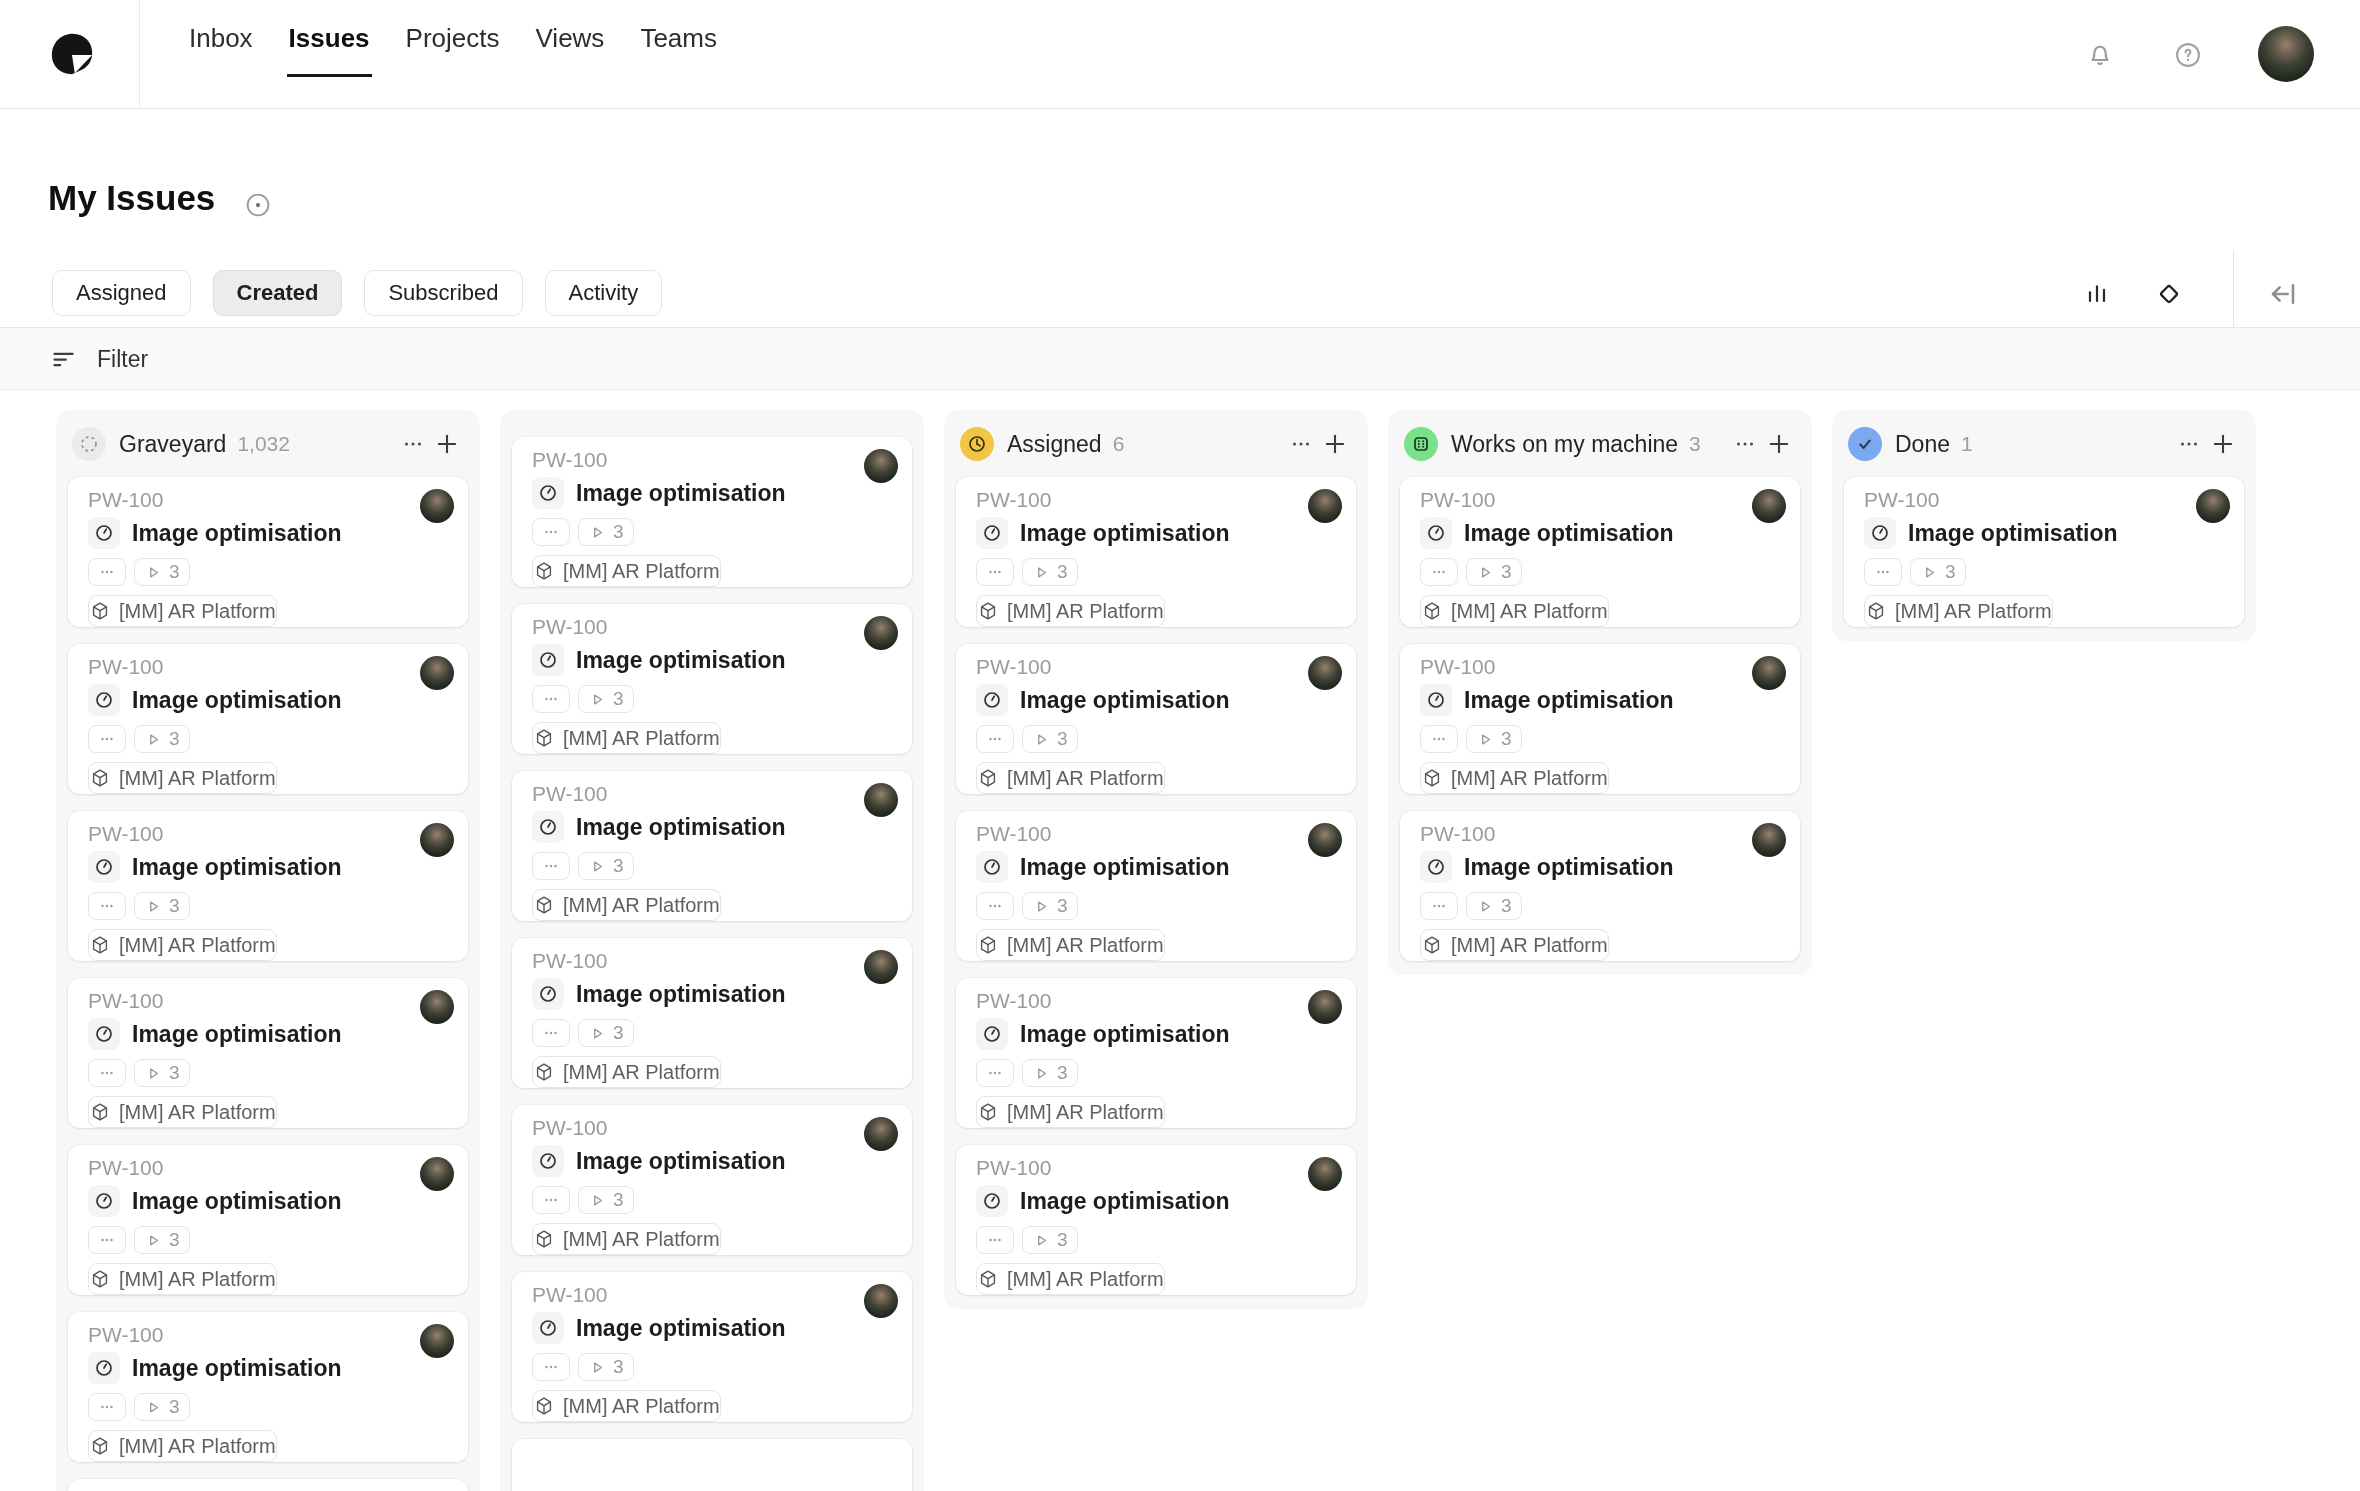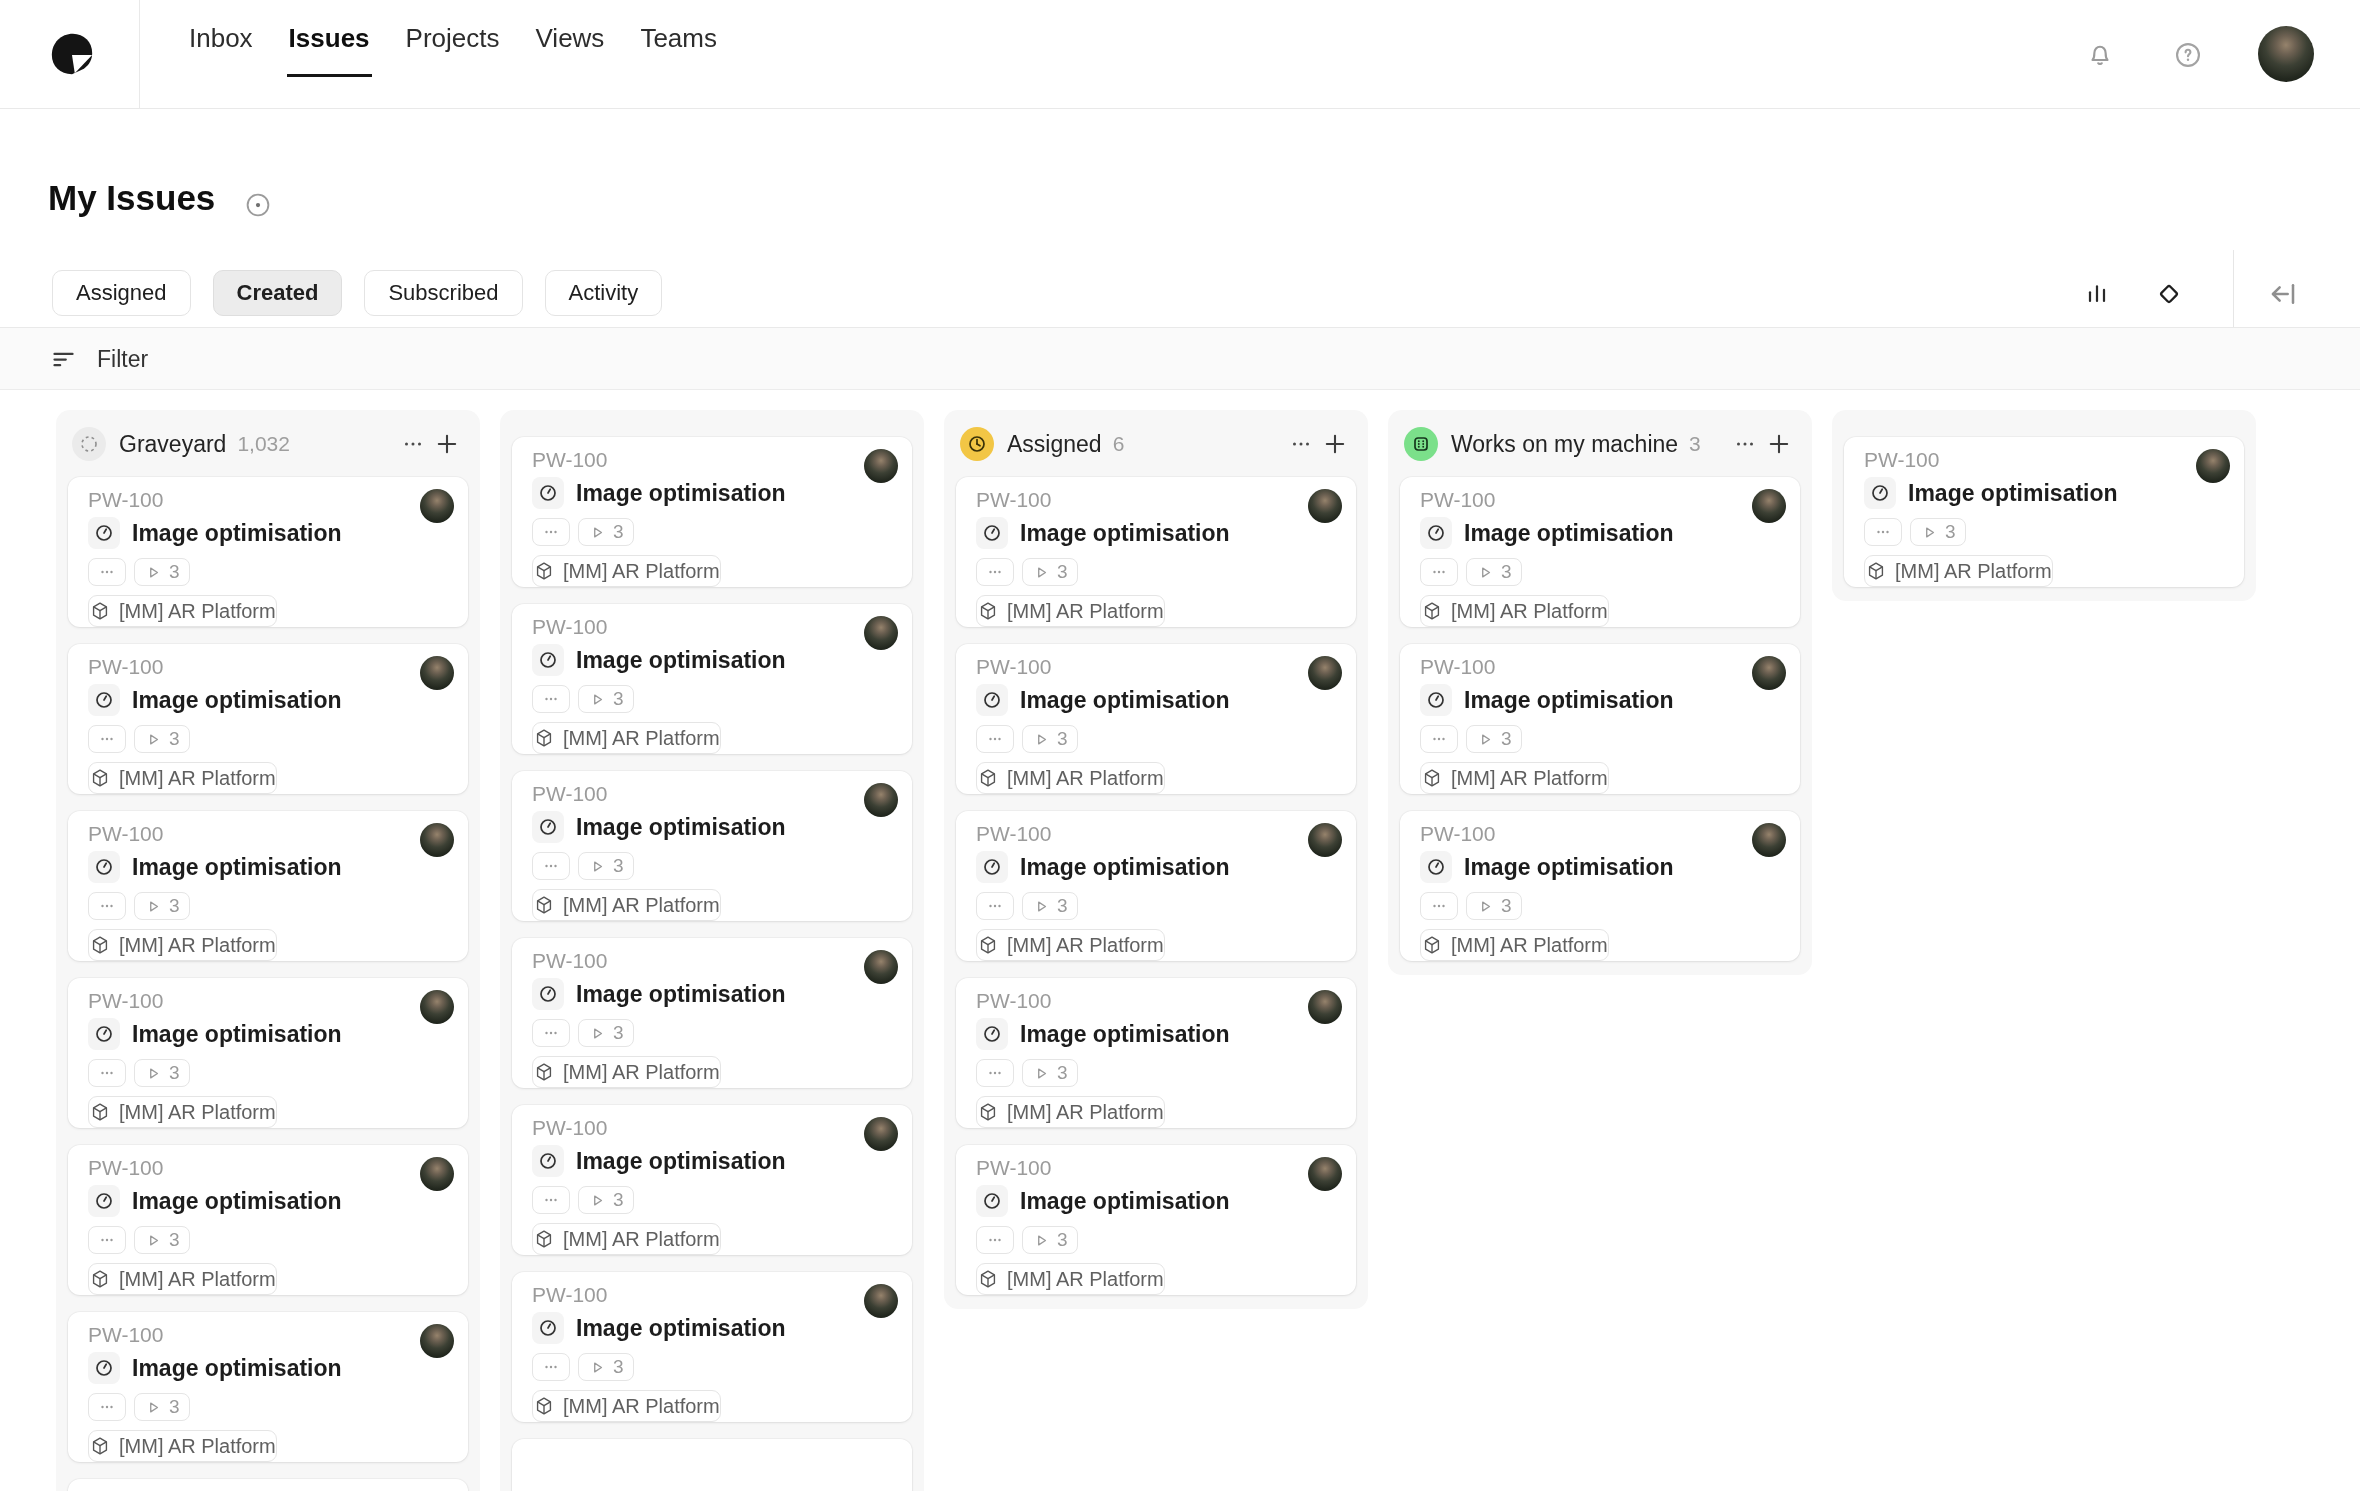--- a/index.html
+++ b/index.html
@@ -1041,20 +1041,43 @@
                 <path d="M12 11.5 L12 20.5"></path>
         </svg>
         <span class="ptxt">[MM] AR Platform</span>
       </span>
     </div>
   </div>
 </div>
   </div>
 
   <div class="column">
+    <div class="col-header">
+      <span class="col-icon" style="background: rgb(122, 169, 242);">
+          <svg width="24" height="24" viewBox="0 0 24 24" fill="none" stroke="#2b3a4d" stroke-width="2.1" stroke-linecap="round" stroke-linejoin="round">
+            <path d="M7.3 12.6 L10.6 15.9 L16.7 8.6"></path>
+          </svg>
+        </span>
+      <span class="col-title">Done</span>
+      <span class="col-count">1</span>
+      <span class="col-sp"></span>
+      <span class="col-hbtn">
+        <svg width="26" height="26" viewBox="0 0 24 24">
+          <circle cx="6" cy="12" r="1.4" fill="#4a4a4a"></circle>
+            <circle cx="12" cy="12" r="1.4" fill="#4a4a4a"></circle>
+            <circle cx="18" cy="12" r="1.4" fill="#4a4a4a"></circle>
+        </svg>
+      </span>
+      <span class="col-hbtn">
+        <svg width="28" height="28" viewBox="0 0 24 24" stroke="#3c3c3c" stroke-width="1.8" stroke-linecap="round">
+          <line x1="12" y1="5" x2="12" y2="19"></line>
+            <line x1="5" y1="12" x2="19" y2="12"></line>
+        </svg>
+      </span>
+    </div>
     <div class="cards">
   <div class="card">
     <div class="card-id">PW-100</div>
     <div class="card-avatar avatar"></div>
     <div class="card-title-row">
       <span class="card-status-box">
         <svg width="24" height="24" viewBox="0 0 24 24" fill="none" stroke="#333" stroke-width="1.7" stroke-linecap="round">
           <circle cx="12" cy="12" r="7"></circle>
                 <path d="M12 12 L14.2 8.2"></path>
         </svg>

